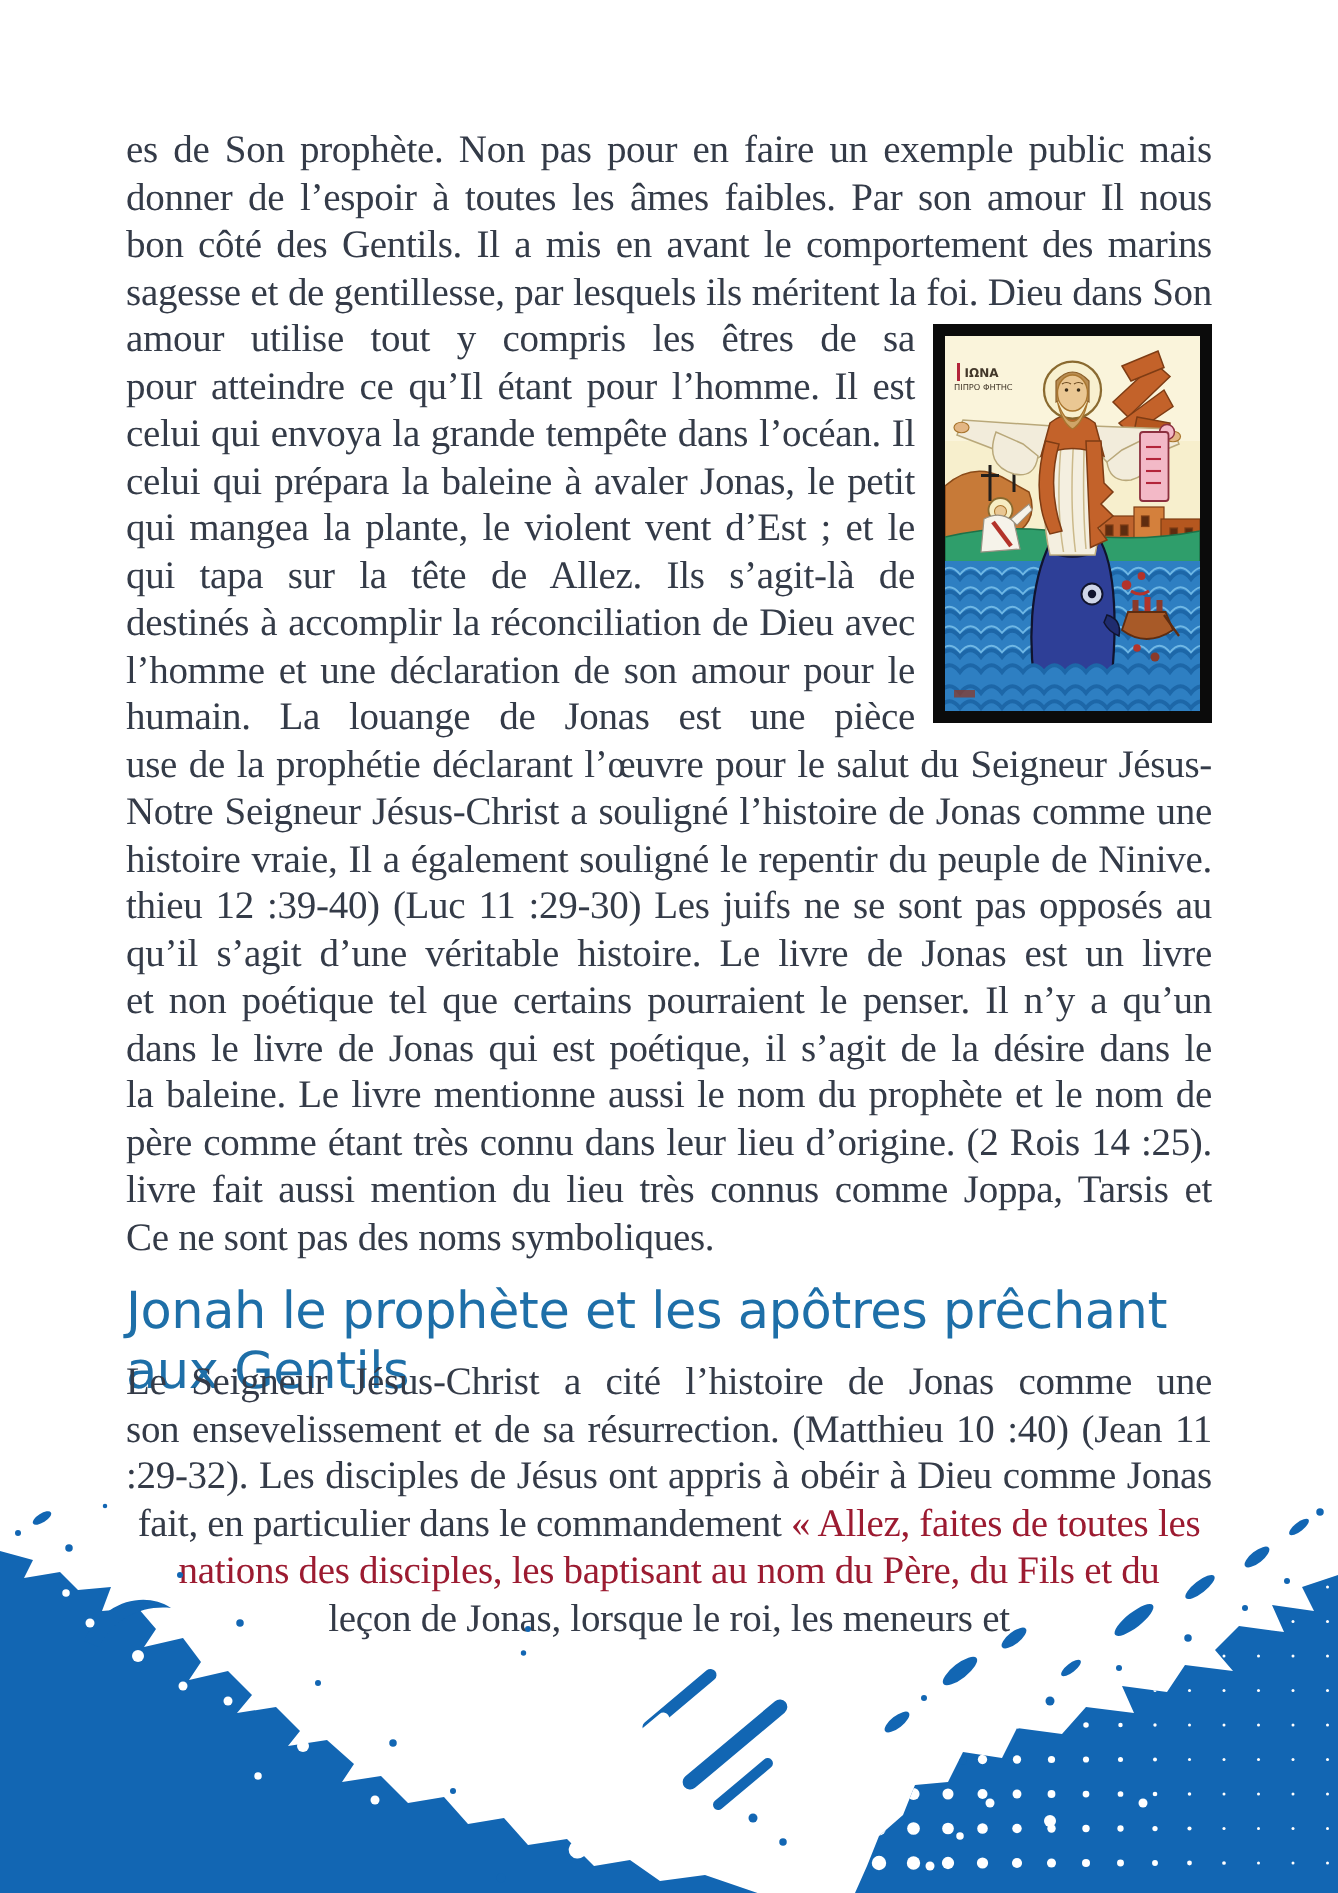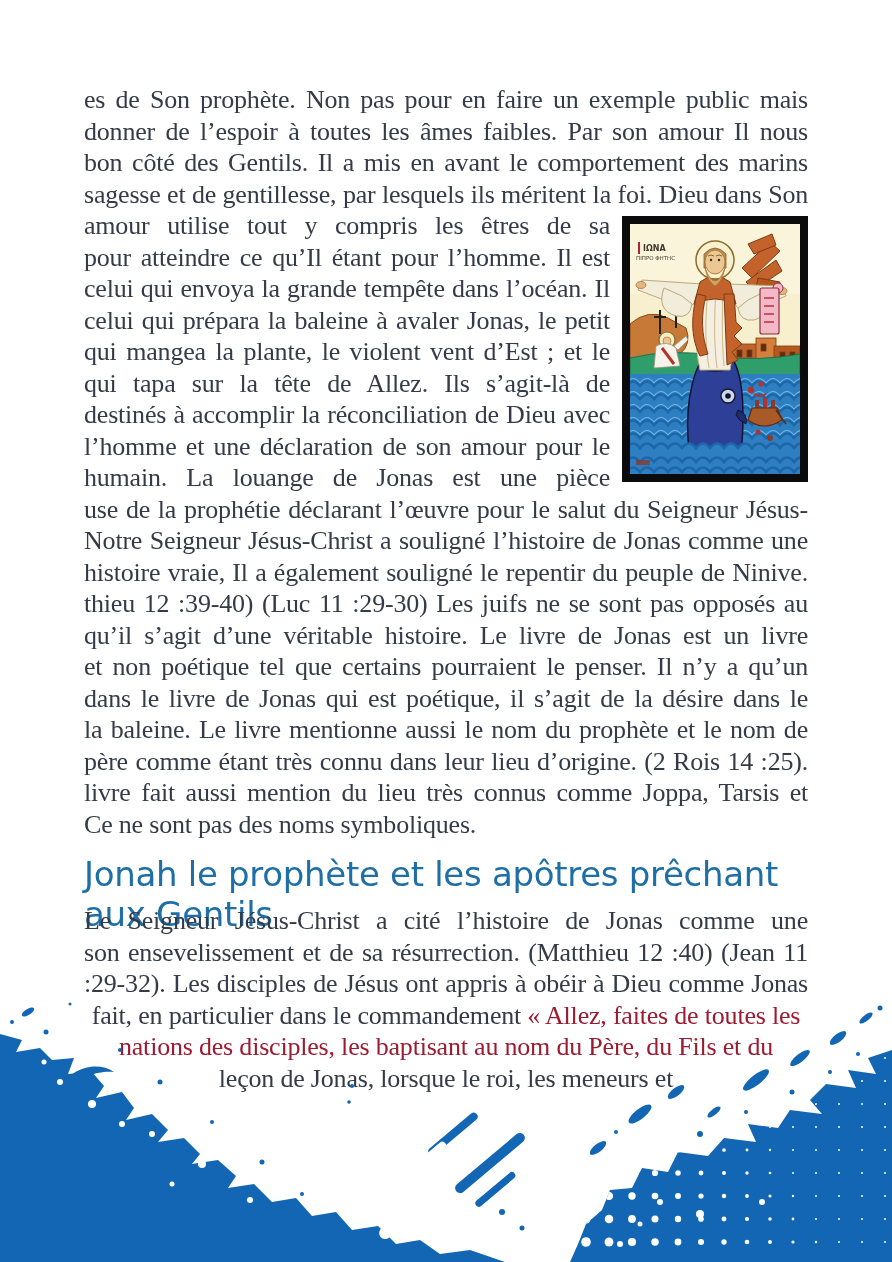--- a/index.html
+++ b/index.html
@@ -63,21 +63,21 @@
       <div class="line">la baleine. Le livre mentionne aussi le nom du prophète et le nom de son</div>
       <div class="line">père comme étant très connu dans leur lieu d’origine. (2 Rois 14 :25). Le</div>
       <div class="line">livre fait aussi mention du lieu très connus comme Joppa, Tarsis et Ninive.</div>
     </div>
   <div class="line end">Ce ne sont pas des noms symboliques.</div>
 
   <div class="heading">Jonah le prophète et les apôtres prêchant aux Gentils</div>
 
   <div>
       <div class="line">Le Seigneur Jésus-Christ a cité l’histoire de Jonas comme une prophétie de</div>
-      <div class="line">son ensevelissement et de sa résurrection. (Matthieu 12 :40) (Jean 11</div>
+      <div class="line">son ensevelissement et de sa résurrection. (Matthieu 10 :40) (Jean 11</div>
       <div class="line">:29-32). Les disciples de Jésus ont appris à obéir à Dieu comme Jonas l’a</div>
     </div>
   <div>
       <div class="line center"><span>fait, en particulier dans le commandement </span><span class="red">« Allez, faites de toutes les</span></div>
       <div class="line center"><span class="red">nations des disciples, les baptisant au nom du Père, du Fils et du</span></div>
       <div class="line center"><span>leçon de Jonas, lorsque le roi, les meneurs et</span></div>
     </div>
 </div>
 
 <div class="icon-frame" title="Coptic icon of Jonah the prophet emerging from the mouth of the whale">

